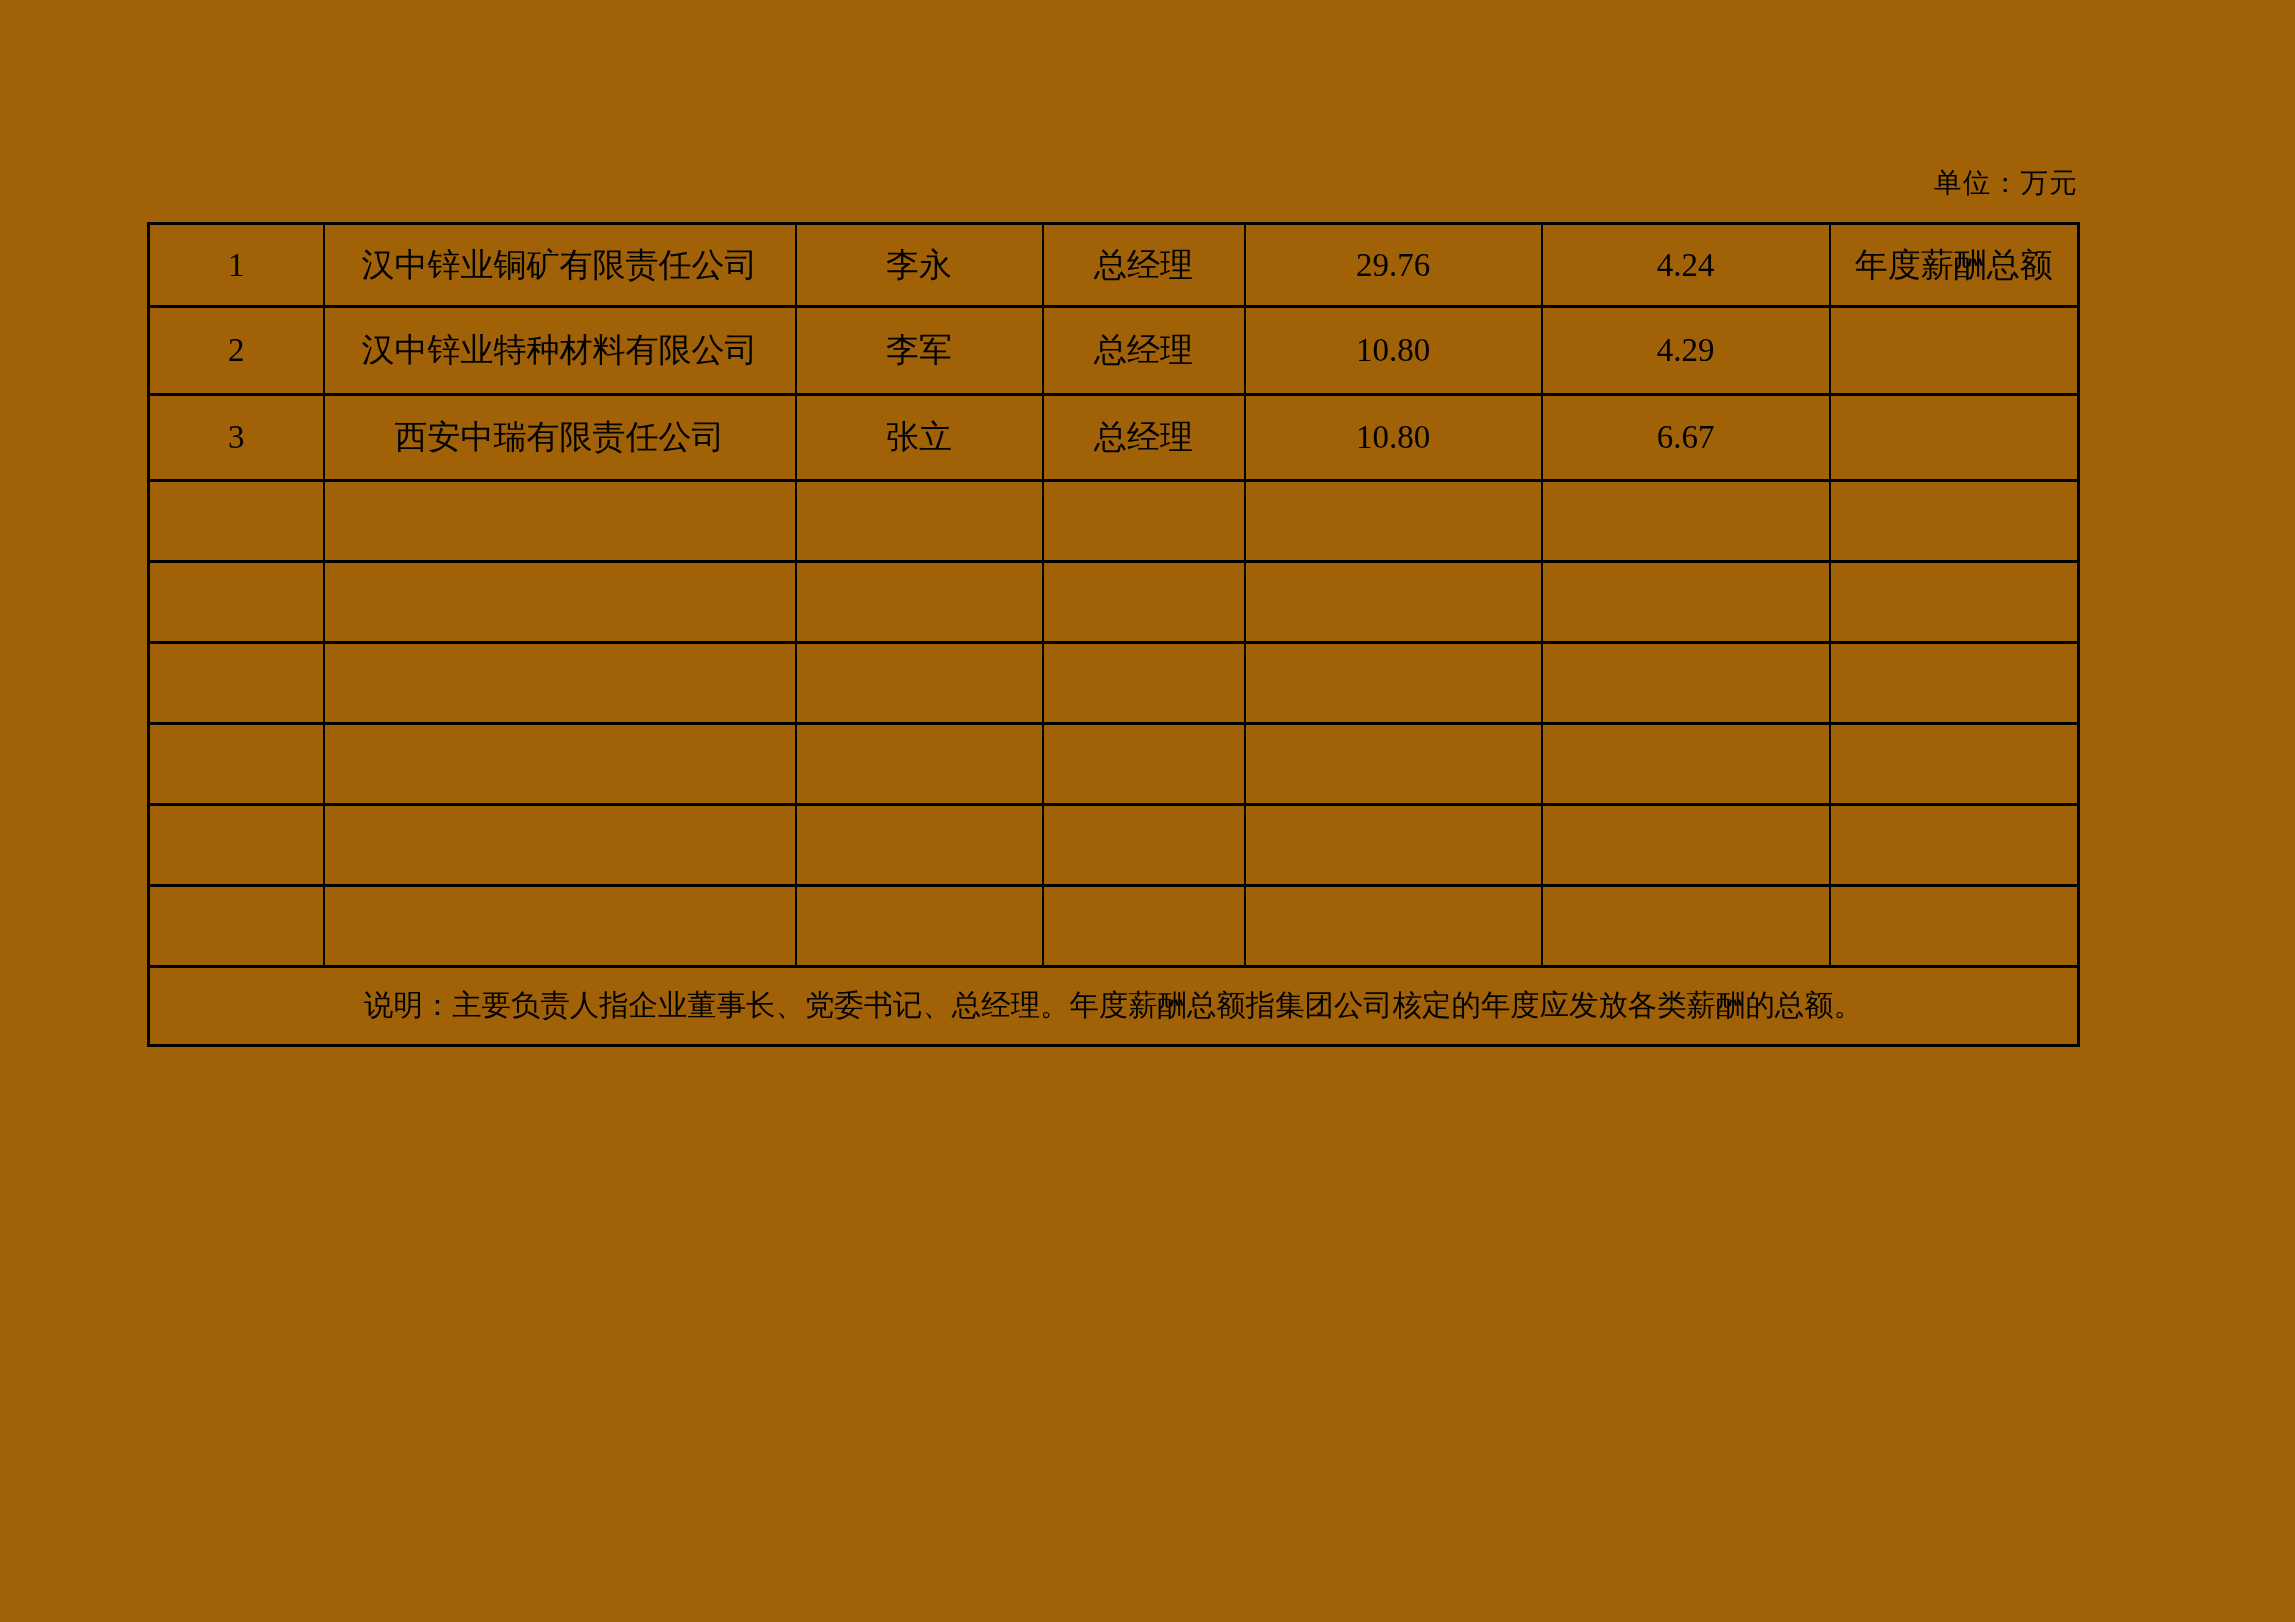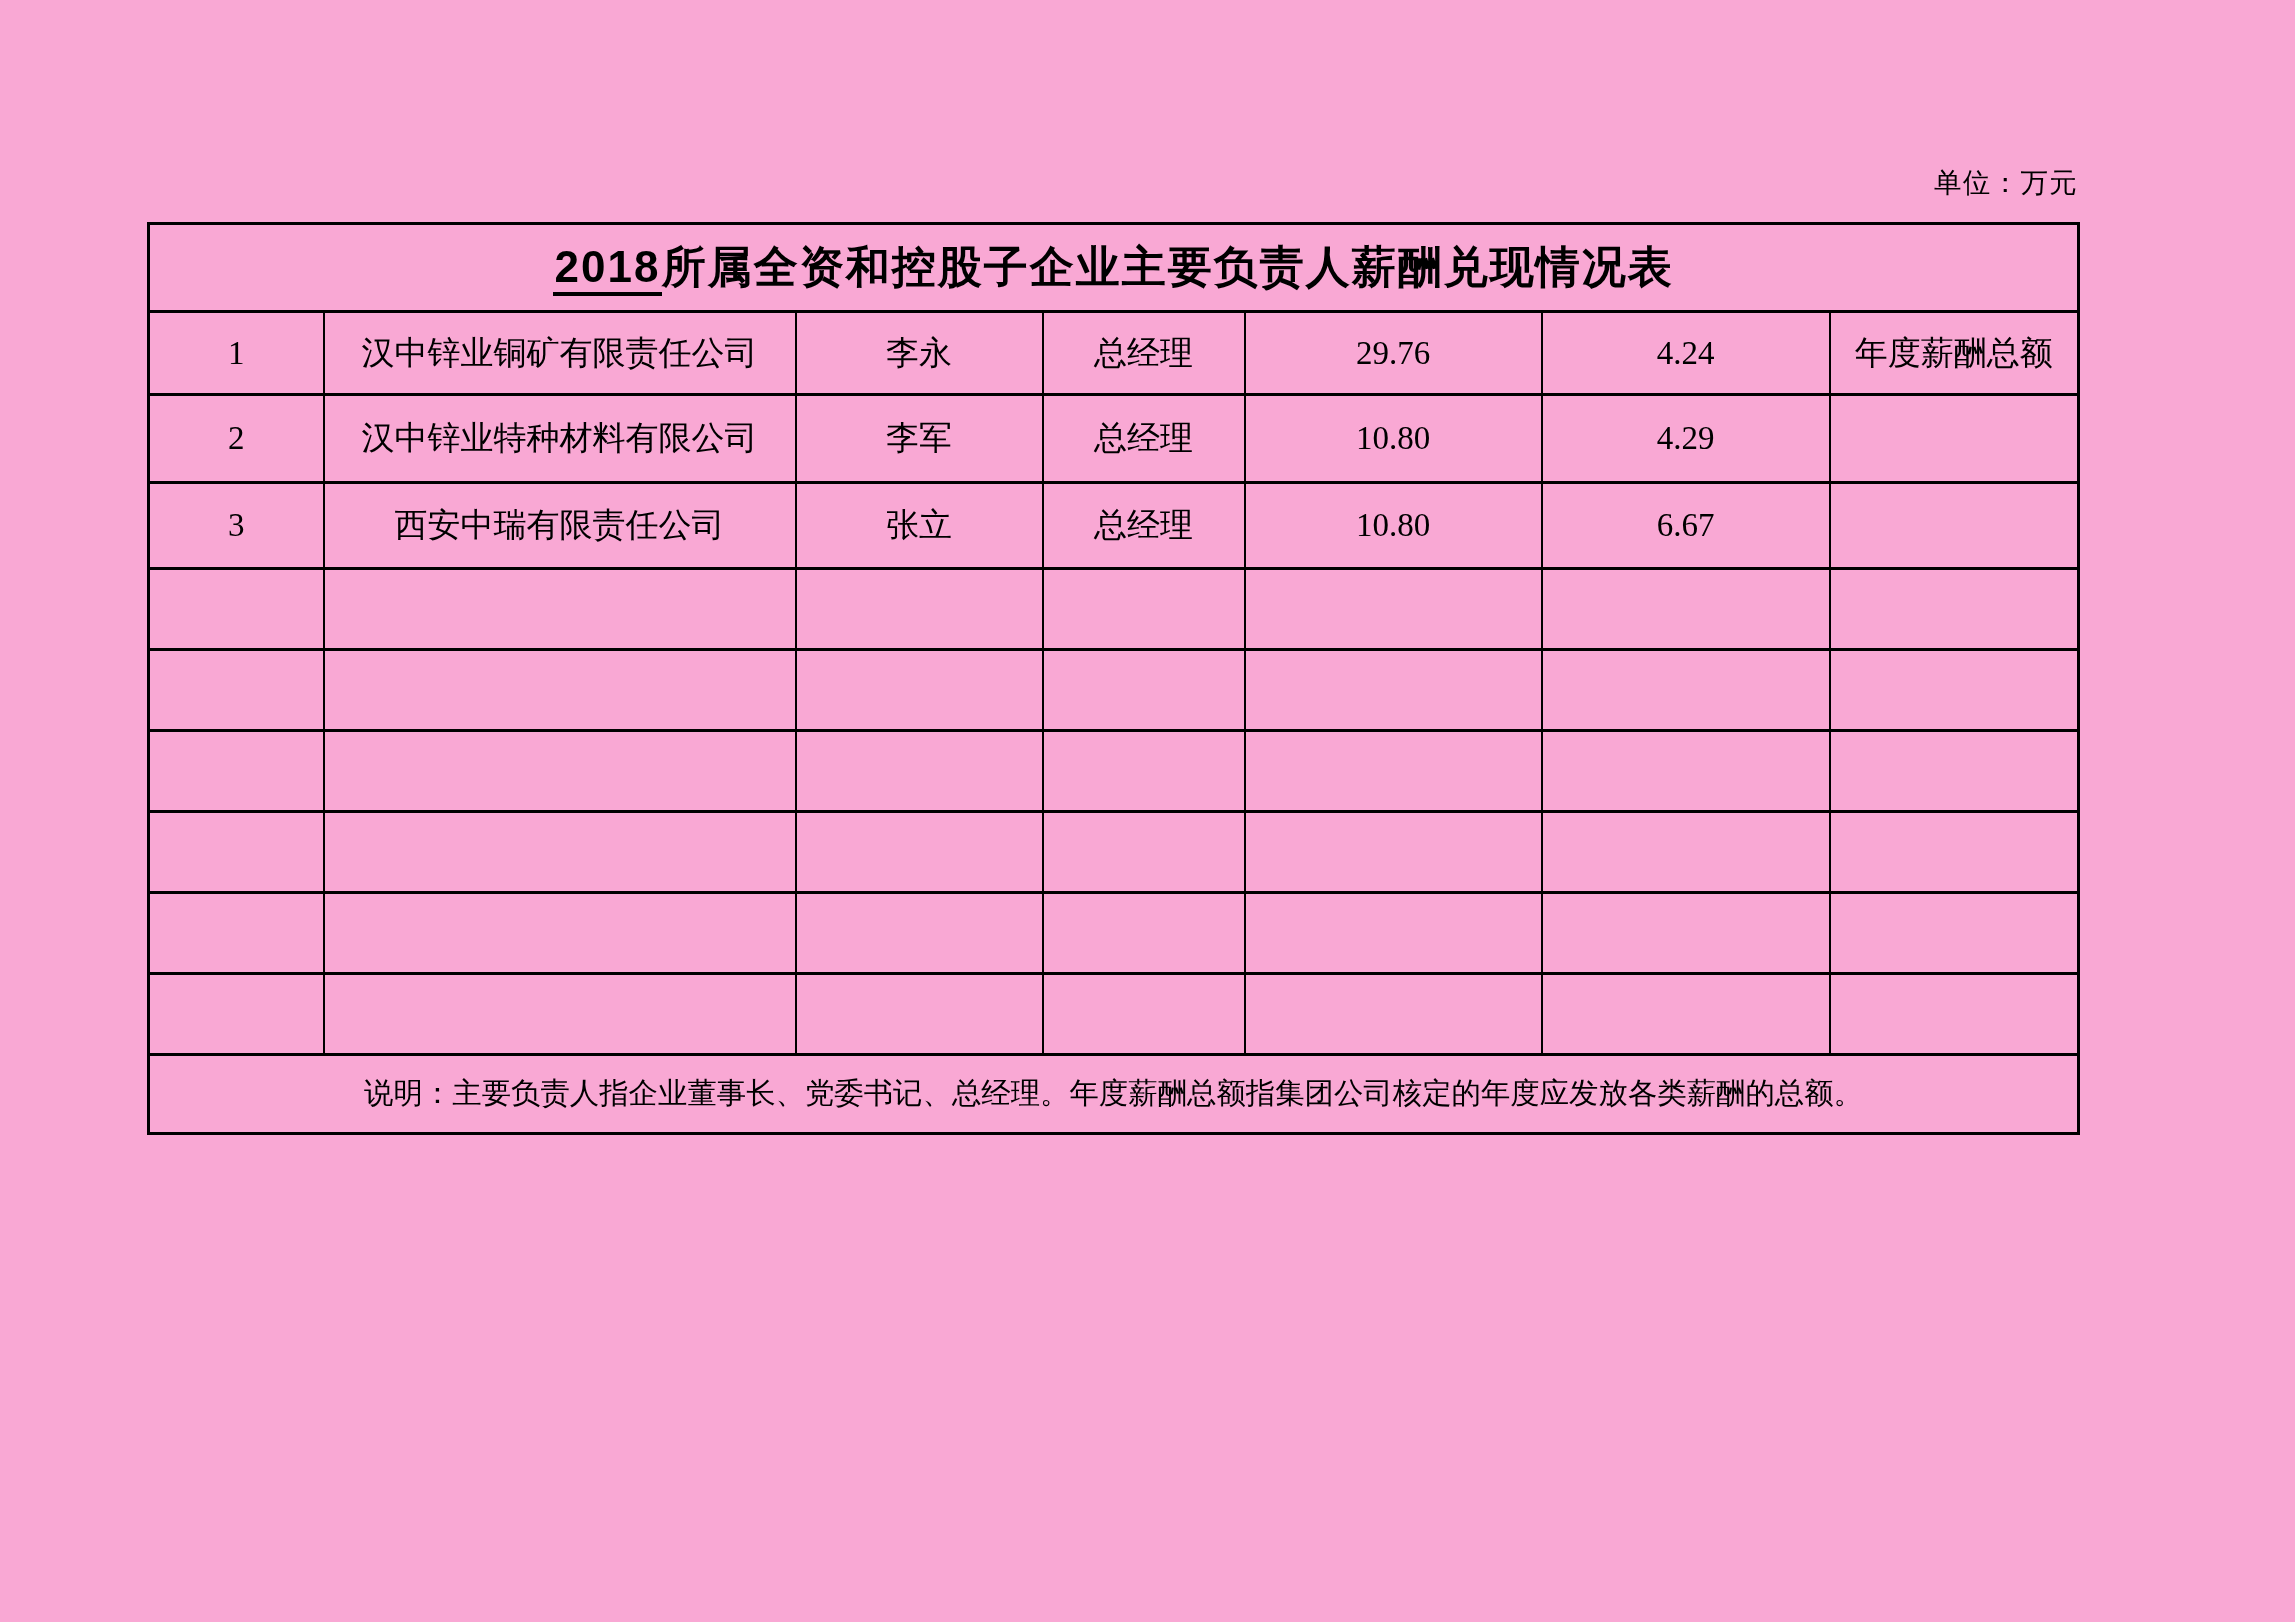--- a/index.html
+++ b/index.html
@@ -4,21 +4,21 @@
 <style>
   html, body {
     margin: 0;
     padding: 0;
     background: #ffffff;
   }
   .page {
     position: relative;
     width: 2295px;
     height: 1623px;
-    background: #f9a8d4;
+    background: #a16207;
     color: #000000;
     font-family: "Liberation Serif", "DejaVu Serif", serif;
     overflow: hidden;
   }
   .unit-label {
     position: absolute;
     top: 165px;
     right: 217px;
     font-size: 27.5px;
     letter-spacing: 1.3px;
@@ -86,23 +86,20 @@
       <col style="width:175px">
       <col style="width:472px">
       <col style="width:247px">
       <col style="width:202px">
       <col style="width:297px">
       <col style="width:288px">
       <col style="width:249px">
     </colgroup>
 
     <tbody>
-        <tr class="title-row">
-      <td colspan="7"><span class="title-year">2018</span><span>所属全资和控股子企业主要负责人薪酬兑现情况表</span></td>
-    </tr>
 
 
     <tr class="row-1">
       <td>1</td>
       <td>汉中锌业铜矿有限责任公司</td>
       <td>李永</td>
       <td>总经理</td>
       <td>29.76</td>
       <td>4.24</td>
       <td>年度薪酬总额</td>

